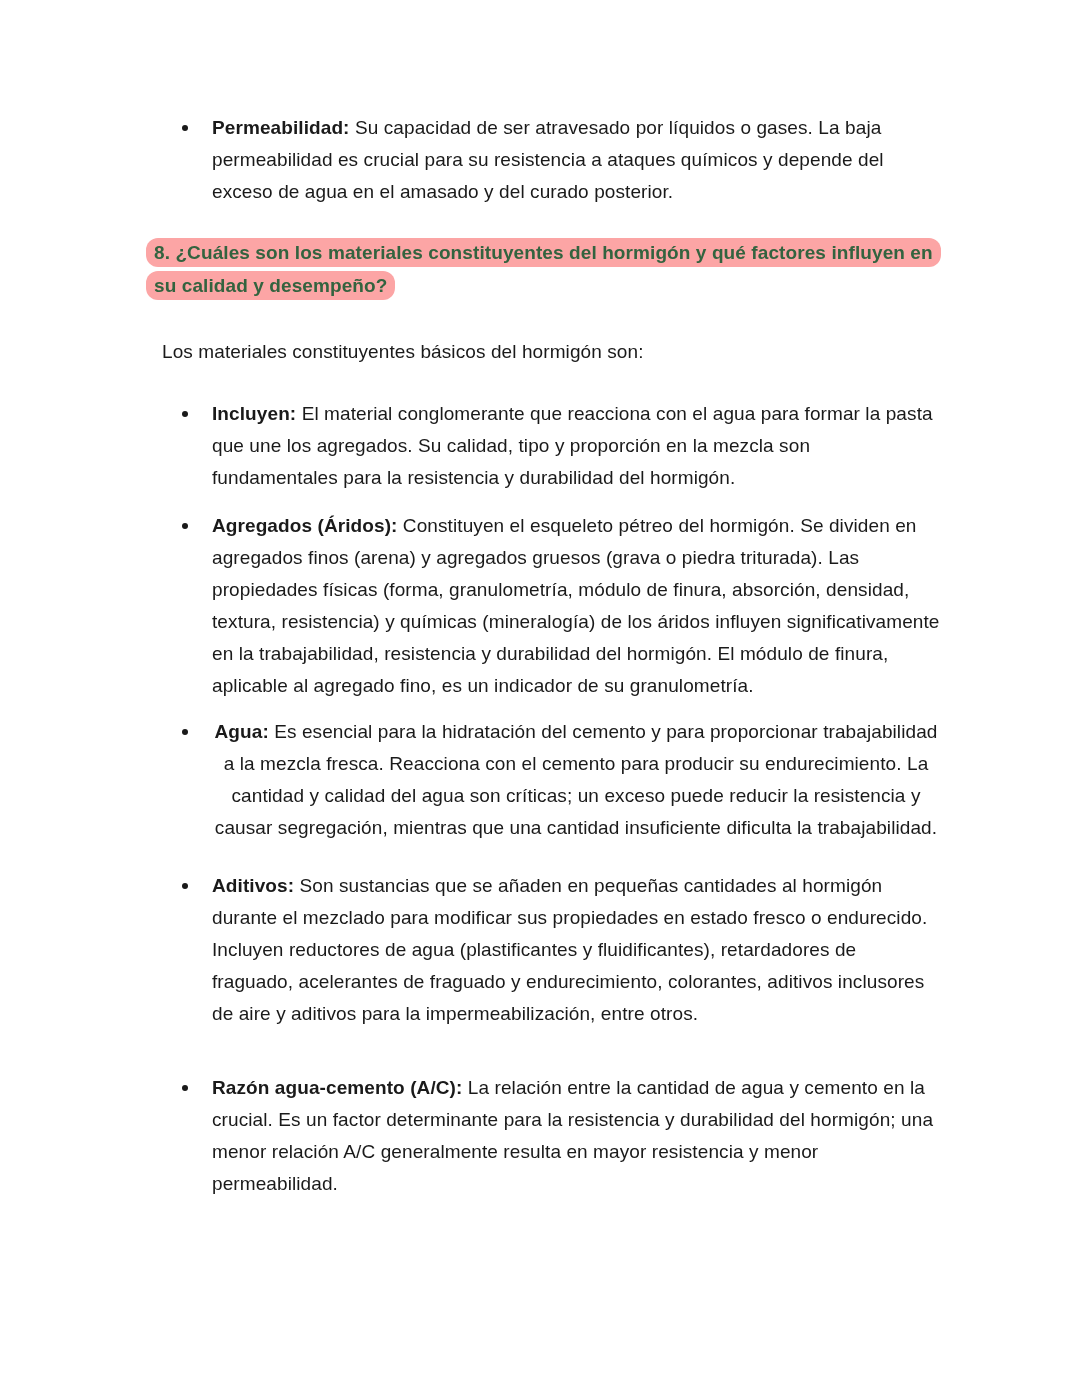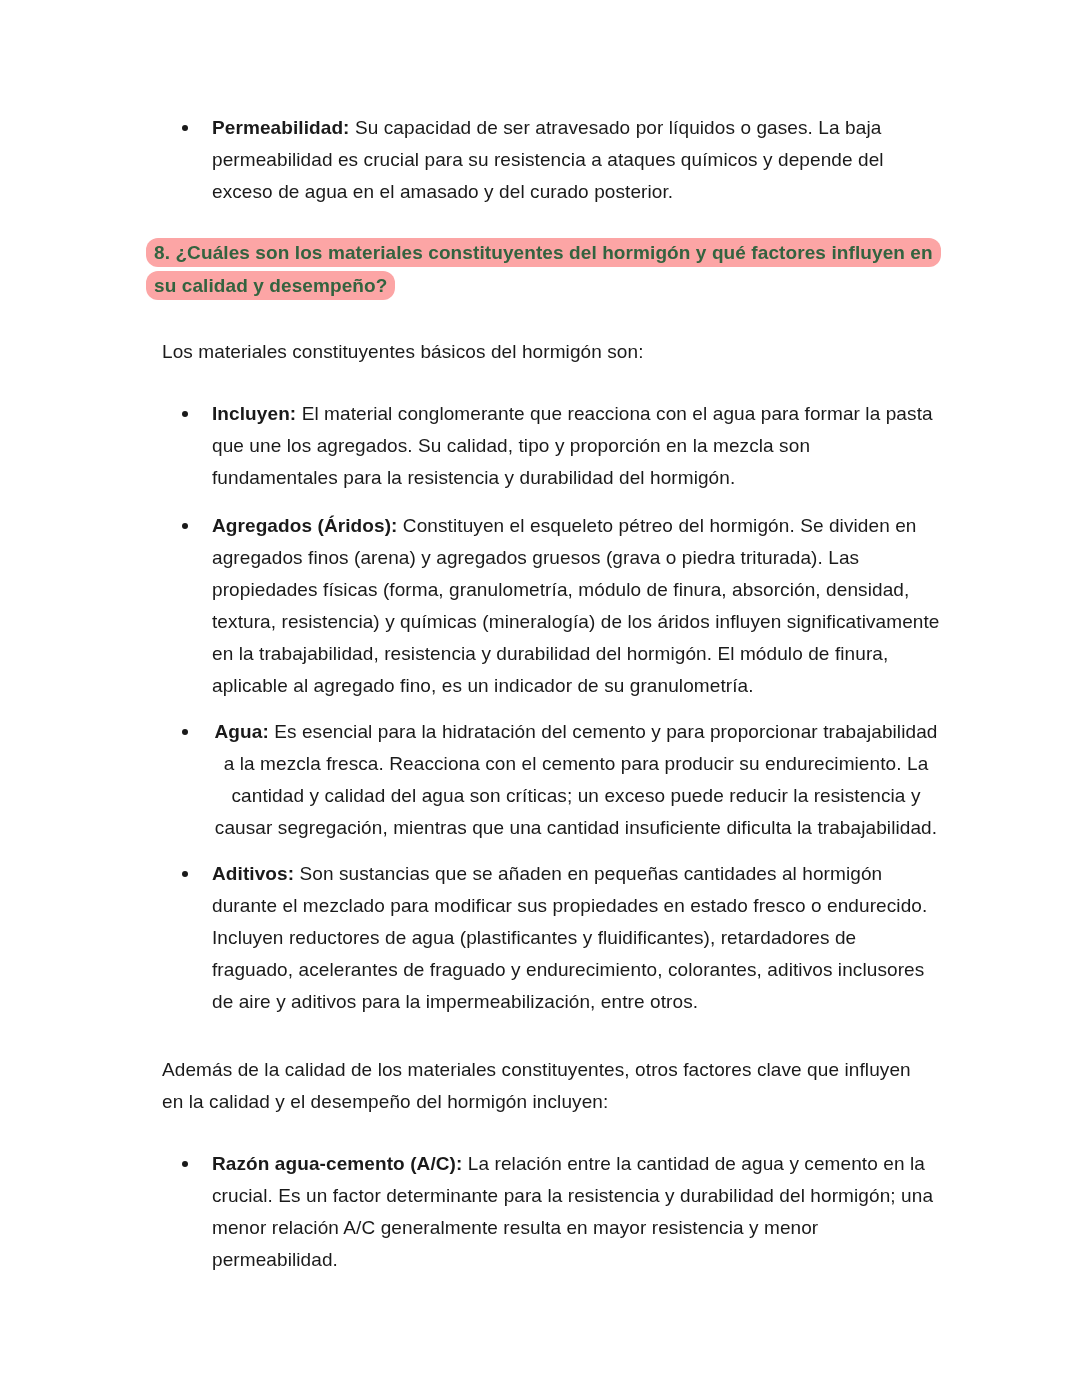--- a/index.html
+++ b/index.html
@@ -114,28 +114,27 @@
   <ul class="bullet-list">
     <li class="bullet-item">
       <span class="lead">Incluyen:</span><span> El material conglomerante que reacciona con el agua para formar la pasta que une los agregados. Su calidad, tipo y proporción en la mezcla son fundamentales para la resistencia y durabilidad del hormigón.</span>
     </li>
     <li class="bullet-item" style="margin-top:16px;">
       <span class="lead">Agregados (Áridos):</span><span> Constituyen el esqueleto pétreo del hormigón. Se dividen en agregados finos (arena) y agregados gruesos (grava o piedra triturada). Las propiedades físicas (forma, granulometría, módulo de finura, absorción, densidad, textura, resistencia) y químicas (mineralogía) de los áridos influyen significativamente en la trabajabilidad, resistencia y durabilidad del hormigón. El módulo de finura, aplicable al agregado fino, es un indicador de su granulometría.</span>
     </li>
     <li class="bullet-item" style="margin-top:14px;text-align:center;">
       <span class="lead">Agua:</span><span> Es esencial para la hidratación del cemento y para proporcionar trabajabilidad a la mezcla fresca. Reacciona con el cemento para producir su endurecimiento. La cantidad y calidad del agua son críticas; un exceso puede reducir la resistencia y causar segregación, mientras que una cantidad insuficiente dificulta la trabajabilidad.</span>
     </li>
-    <li class="bullet-item" style="margin-top:14px;">
+    <li class="bullet-item" style="margin-top:26px;">
       <span class="lead">Aditivos:</span><span> Son sustancias que se añaden en pequeñas cantidades al hormigón durante el mezclado para modificar sus propiedades en estado fresco o endurecido. Incluyen reductores de agua (plastificantes y fluidificantes), retardadores de fraguado, acelerantes de fraguado y endurecimiento, colorantes, aditivos inclusores de aire y aditivos para la impermeabilización, entre otros.</span>
     </li>
   </ul>
 
   <div class="gap-24"></div>
 
-  <p class="para">Además de la calidad de los materiales constituyentes, otros factores clave que influyen en la calidad y el desempeño del hormigón incluyen:</p>
 
   <div class="gap-18"></div>
 
   <ul class="bullet-list">
     <li class="bullet-item">
       <span class="lead">Razón agua-cemento (A/C):</span><span> La relación entre la cantidad de agua y cemento en la crucial. Es un factor determinante para la resistencia y durabilidad del hormigón; una menor relación A/C generalmente resulta en mayor resistencia y menor permeabilidad.</span>
     </li>
   </ul>
 
 </div>

